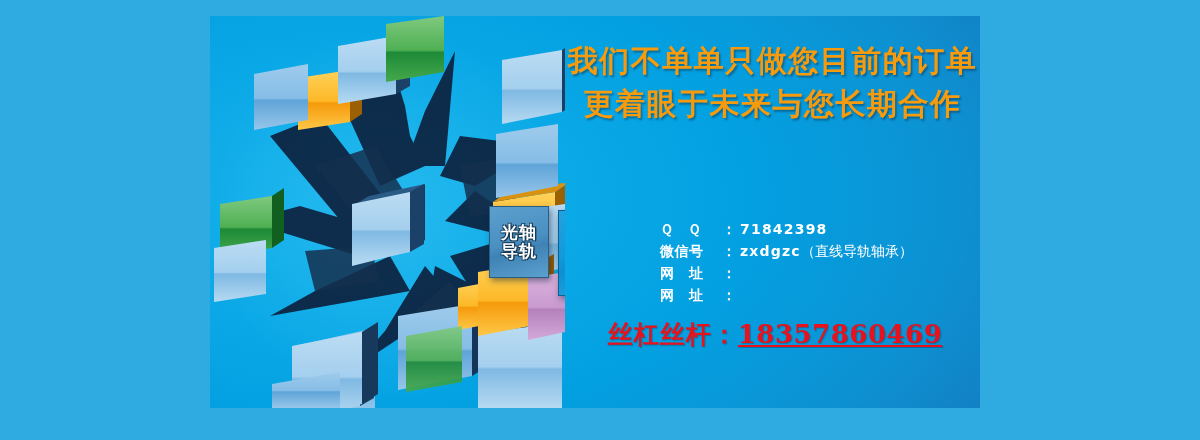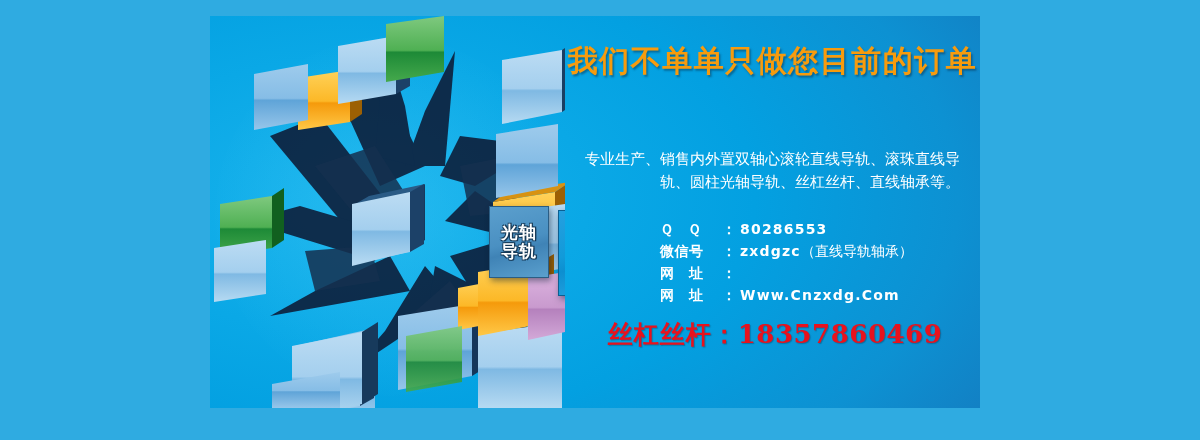--- a/index.html
+++ b/index.html
@@ -151,20 +151,21 @@
     font-weight: bold;
     font-size: 25px;
     letter-spacing: 1px;
     text-shadow: 1px 1px 1px rgba(10,45,70,.35);
     font-family: "DejaVu Sans", "Liberation Sans", sans-serif;
   }
   #phone .pnum {
     font-family: "DejaVu Serif", "Liberation Serif", serif;
     font-size: 26px;
     letter-spacing: 0.5px;
+    text-decoration: underline;
   }
 </style>
 </head>
 <body>
 
 <div id="page">
 
   <div id="banner">
 
     <div id="graphic">
@@ -348,48 +349,47 @@
         
         
       </div>
 
     </div>
 
     <div id="content">
 
       <div id="headline">
         <span class="hl">我们不单单只做您目前的订单</span>
-      </div>
-
-      <div id="desc">专业生产、销售内外置双轴心滚轮直线导轨、滚珠直线导轨、圆柱光轴导轨、丝杠丝杆、直线轴承等。</div>
+        <span class="hl">更着眼于未来与您长期合作</span>
+      </div>
+
 
       <div id="contact">
 
         <div class="c-row">
           <span class="c-label">Ｑ　Ｑ</span>
           <span class="c-colon">：</span>
-          <span class="c-value">80286553</span>
+          <span class="c-value">71842398</span>
         </div>
 
         <div class="c-row">
           <span class="c-label">微信号</span>
           <span class="c-colon">：</span>
           <span class="c-value">zxdgzc</span>
           <span class="c-note">（直线导轨轴承）</span>
         </div>
 
         <div class="c-row">
           <span class="c-label">网　址</span>
           <span class="c-colon">：</span>
         </div>
 
         <div class="c-row">
           <span class="c-label">网　址</span>
           <span class="c-colon">：</span>
-          <span class="c-value">Www.Cnzxdg.Com</span>
         </div>
 
       </div>
 
       <div id="phone">
         <span>丝杠丝杆：</span><span class="pnum">18357860469</span>
       </div>
 
     </div>
   </div>

